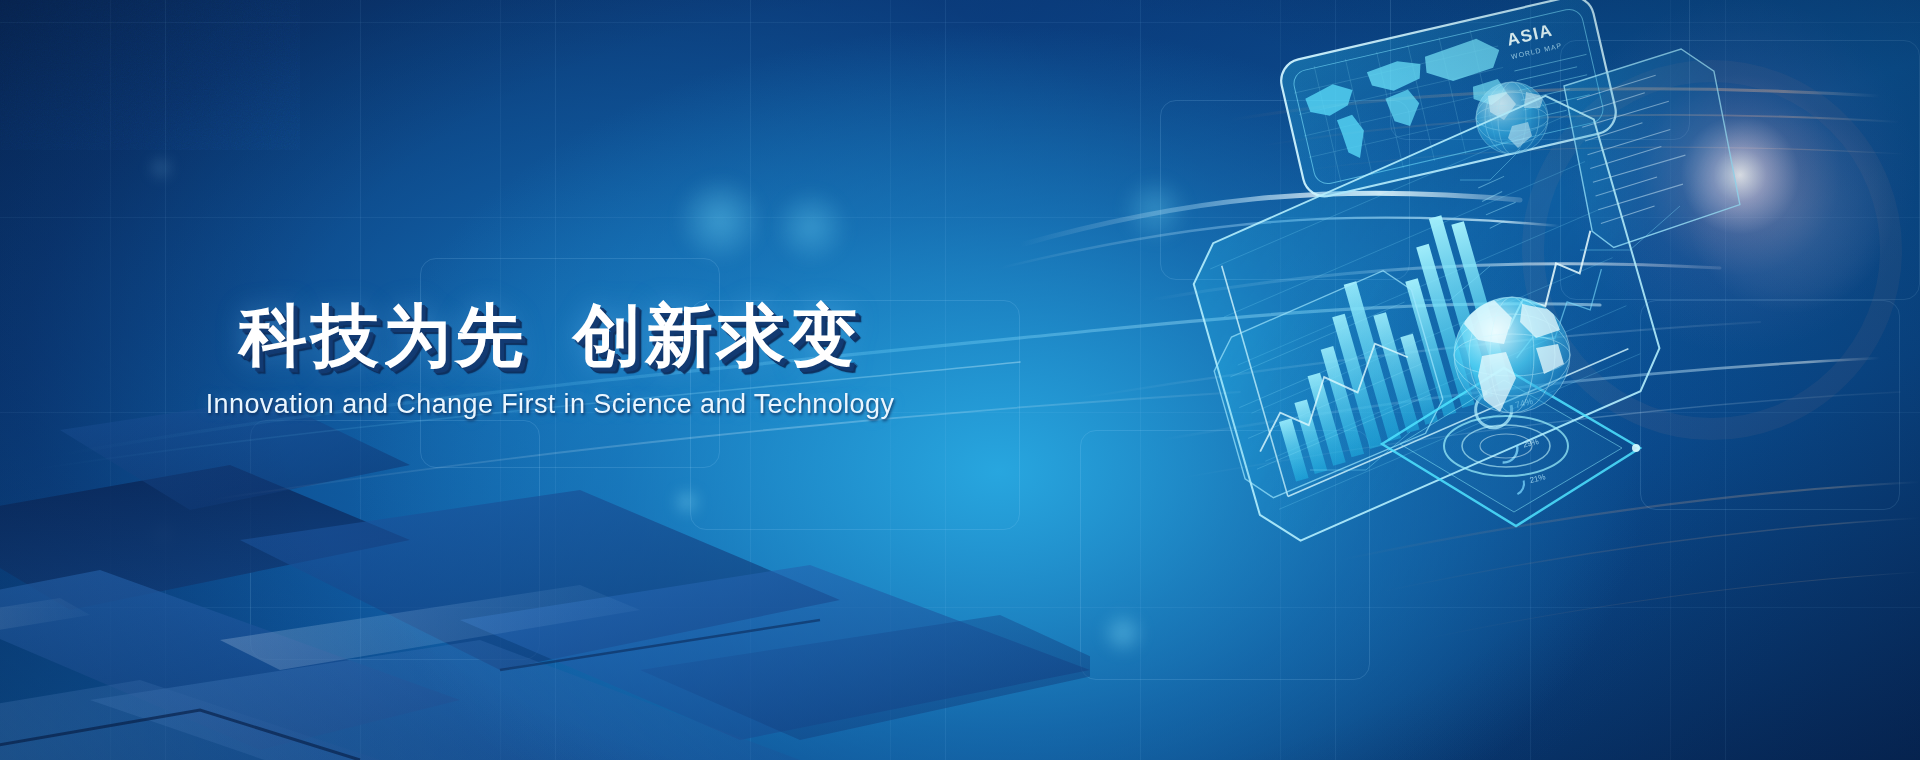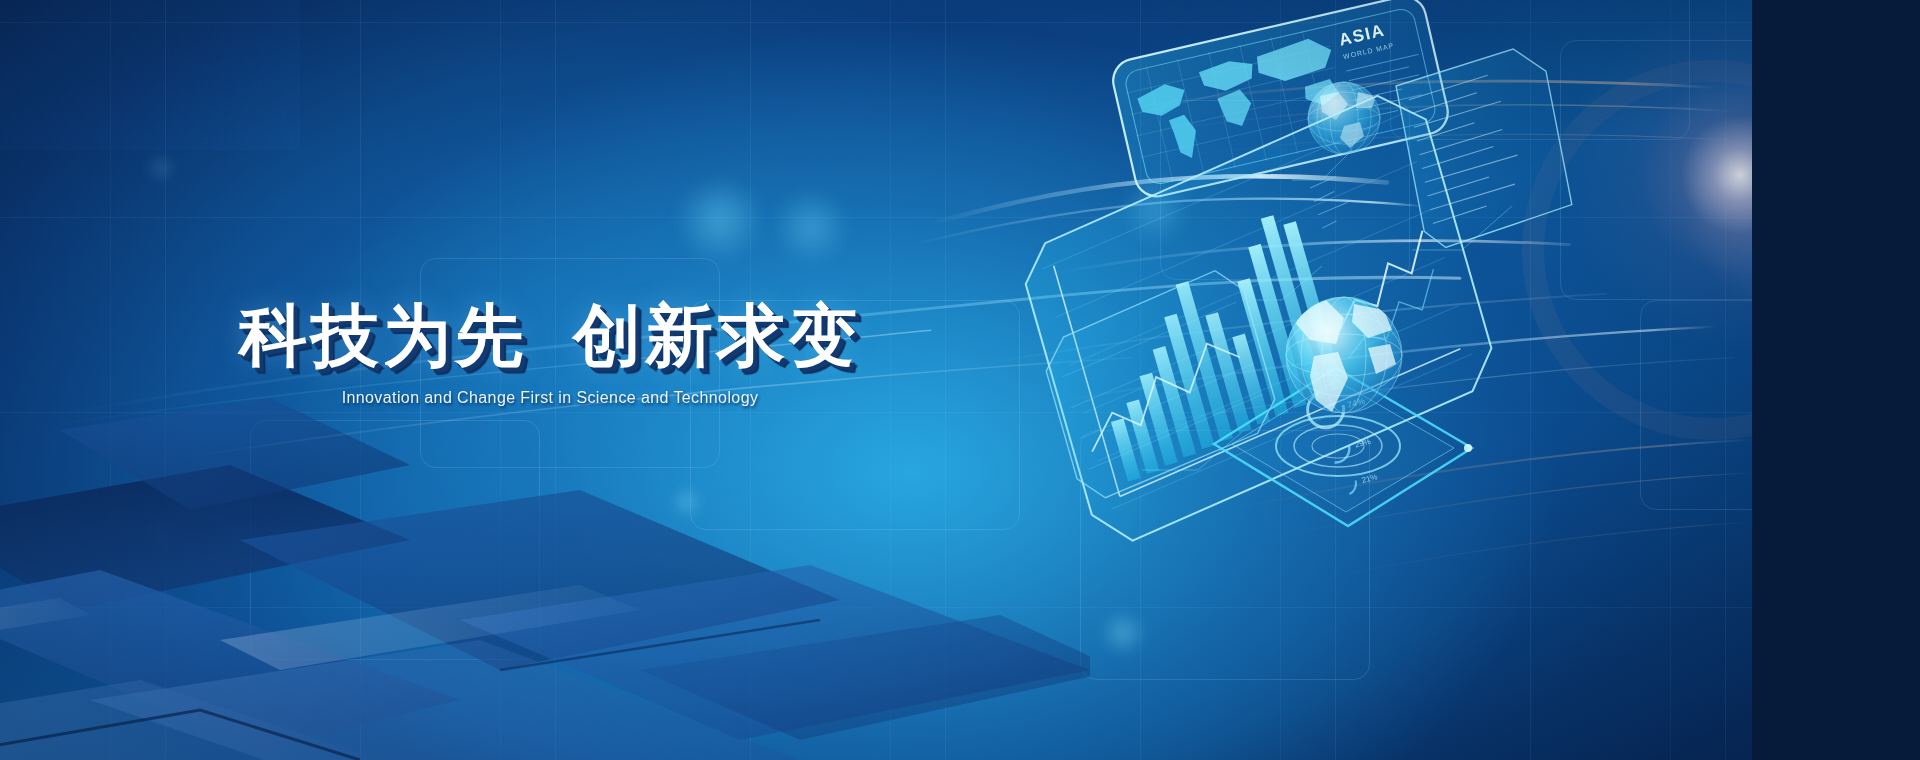--- a/index.html
+++ b/index.html
@@ -1,21 +1,21 @@
 <!DOCTYPE html>
 <html><head>
 <meta charset="utf-8">
 <style>
   * { margin:0; padding:0; box-sizing:border-box; }
   html,body { width:1920px; height:760px; overflow:hidden; background:#061a3a; }
   body { font-family:"Liberation Sans", sans-serif; }
 
   #banner {
     position:relative;
-    width:1752px; height:760px;
+    width:1920px; height:760px;
     overflow:hidden;
     background:
       radial-gradient(ellipse 900px 620px at 52% 62%, rgba(41,170,226,0.95) 0%, rgba(28,132,198,0.55) 42%, rgba(18,80,155,0.0) 72%),
       radial-gradient(ellipse 1400px 900px at 34% 48%, rgba(22,118,190,0.85) 0%, rgba(14,70,140,0.5) 45%, rgba(8,36,92,0) 78%),
       linear-gradient(160deg, #062049 0%, #07336e 26%, #0c5a9e 52%, #0a4a8c 72%, #072a5c 100%);
   }
 
   
   .grid-layer {
     position:absolute; inset:0;
@@ -107,21 +107,21 @@
     white-space:pre;
     text-shadow:
        3px 3px 0 #123a72,
        4px 4px 0 #123a72,
        5px 5px 0 #10315f,
        6px 6px 1px rgba(10,40,85,0.9),
        0 0 26px rgba(120,200,255,0.35);
   }
   .subtitle {
     margin-top:18px;
-    font-size:16px;
+    font-size:27px;
     font-weight:normal;
     color:#eaf6ff;
     letter-spacing:0.4px;
     text-shadow:1px 2px 3px rgba(8,40,85,0.85), 0 0 14px rgba(120,200,255,0.3);
   }
 
   
   .hud { position:absolute; right:0; top:0; width:760px; height:620px; pointer-events:none; }
 
   .vignette {

